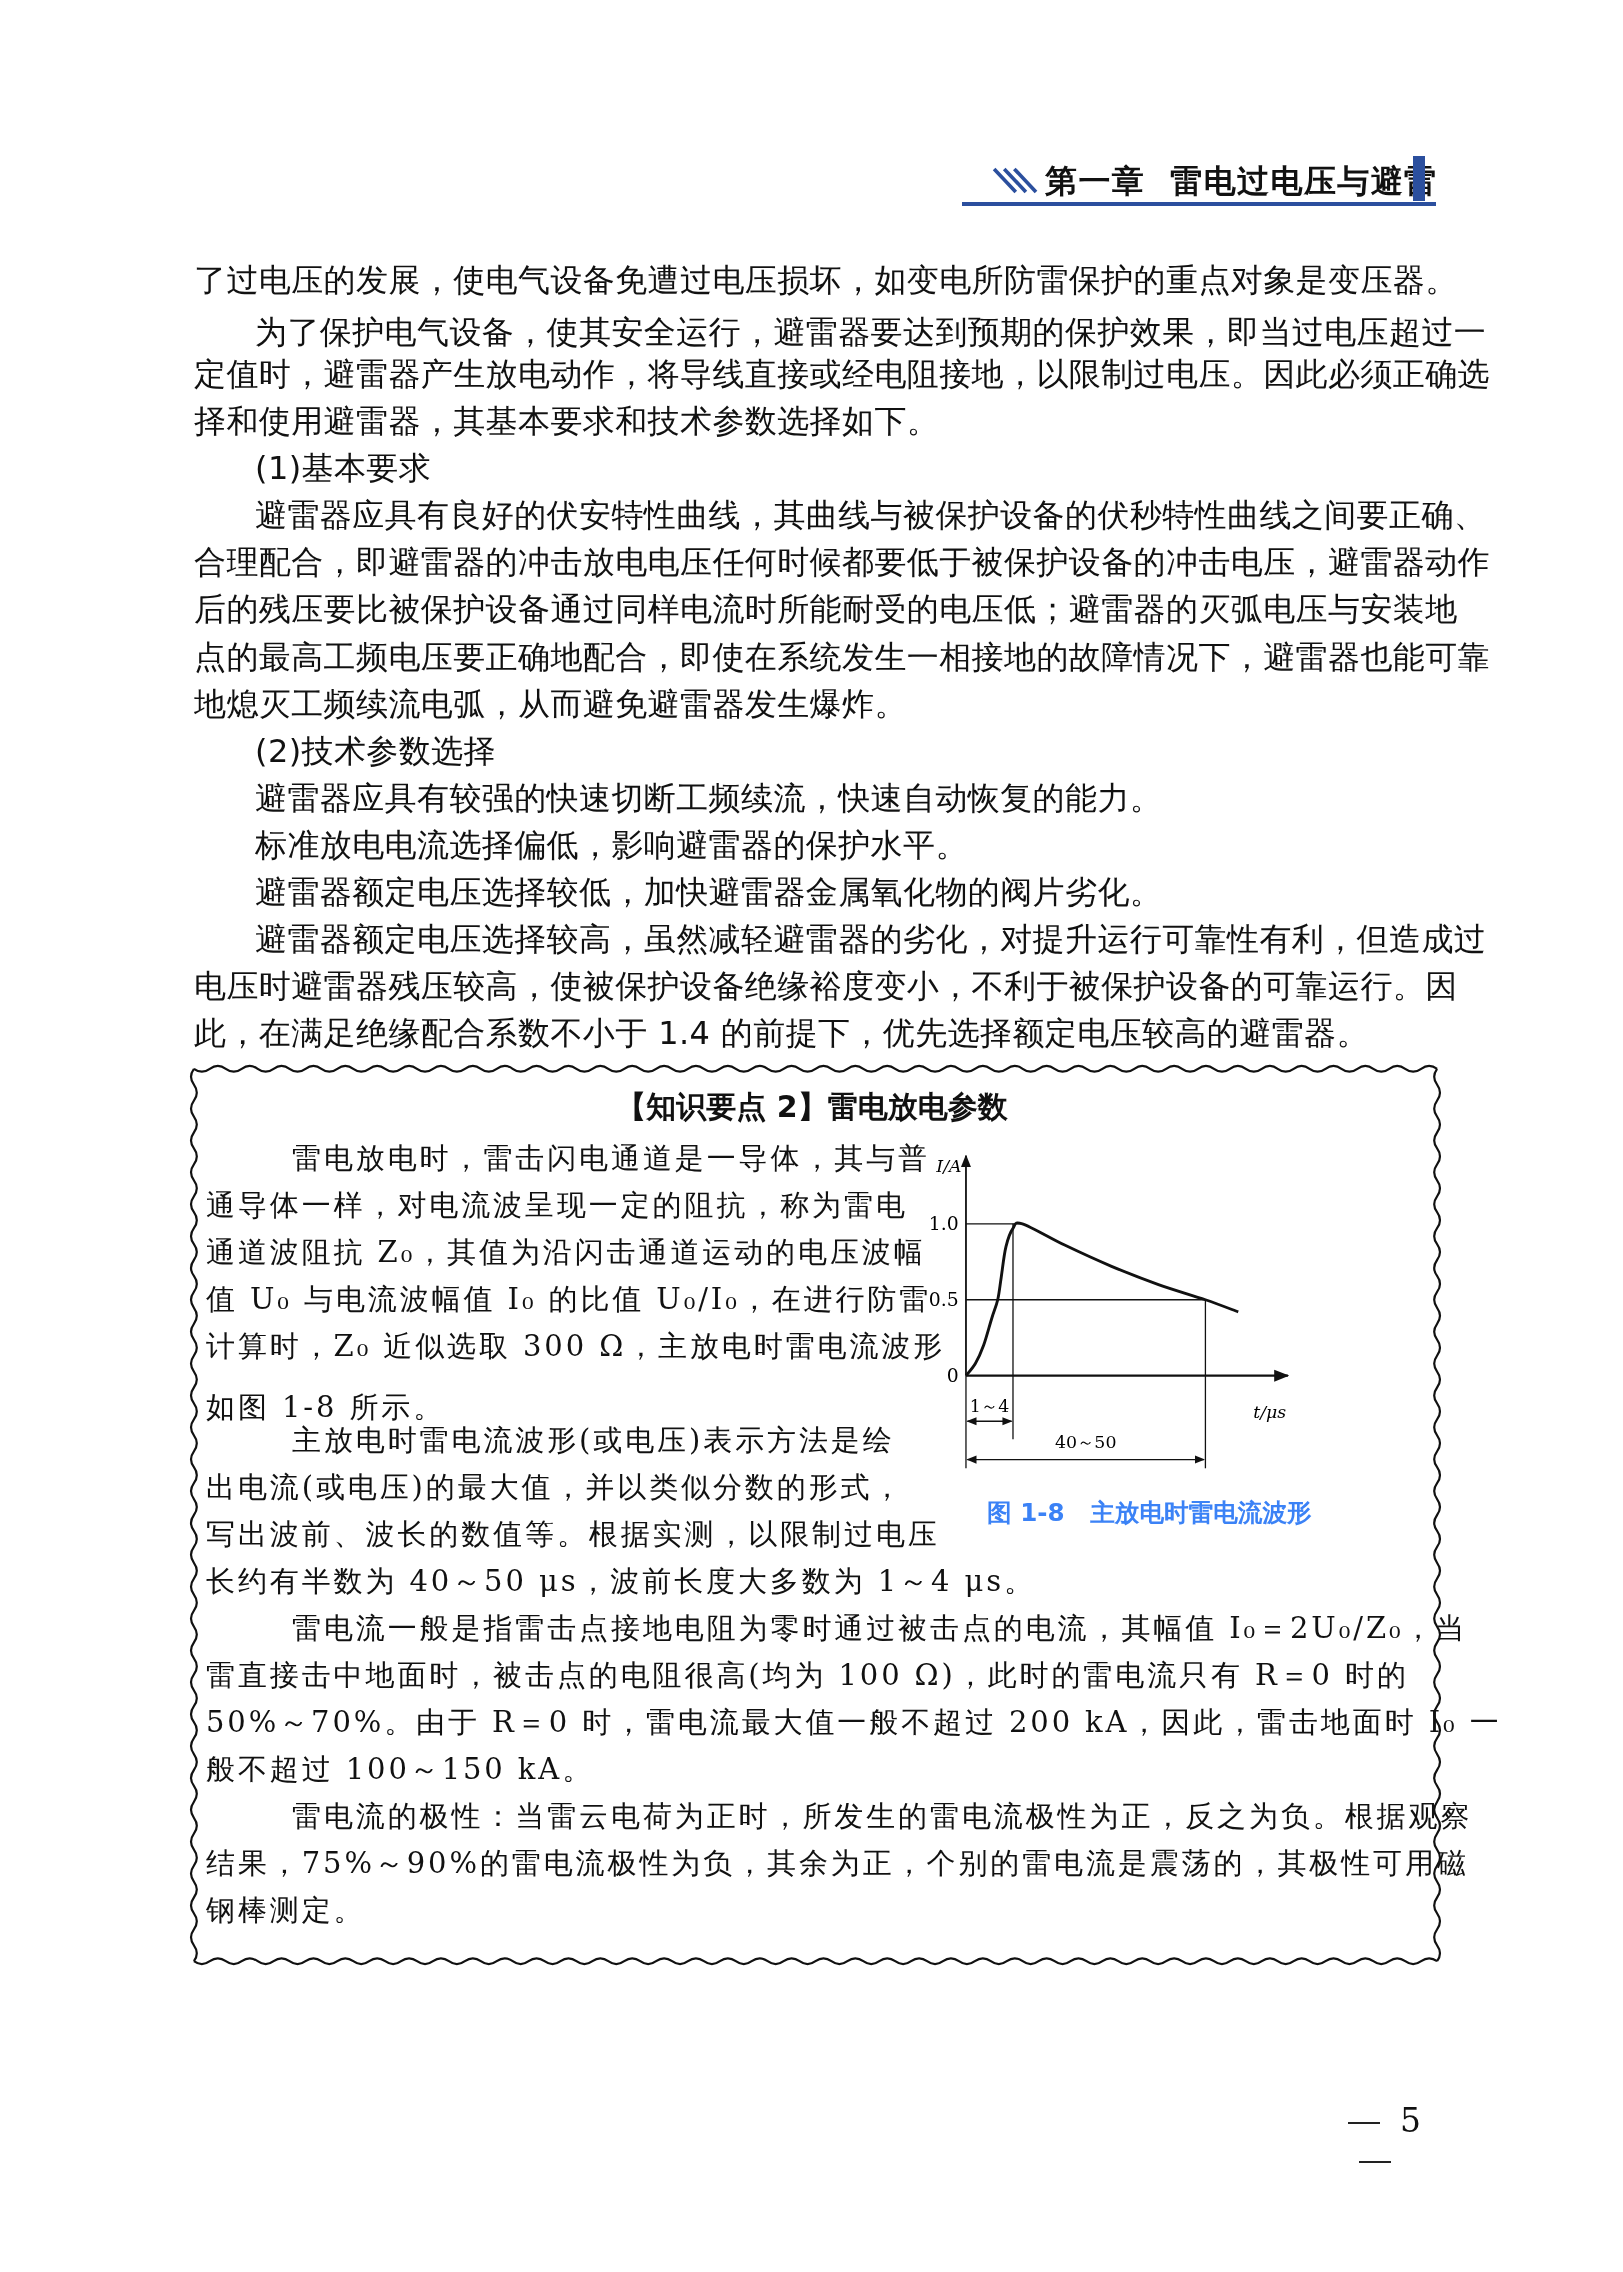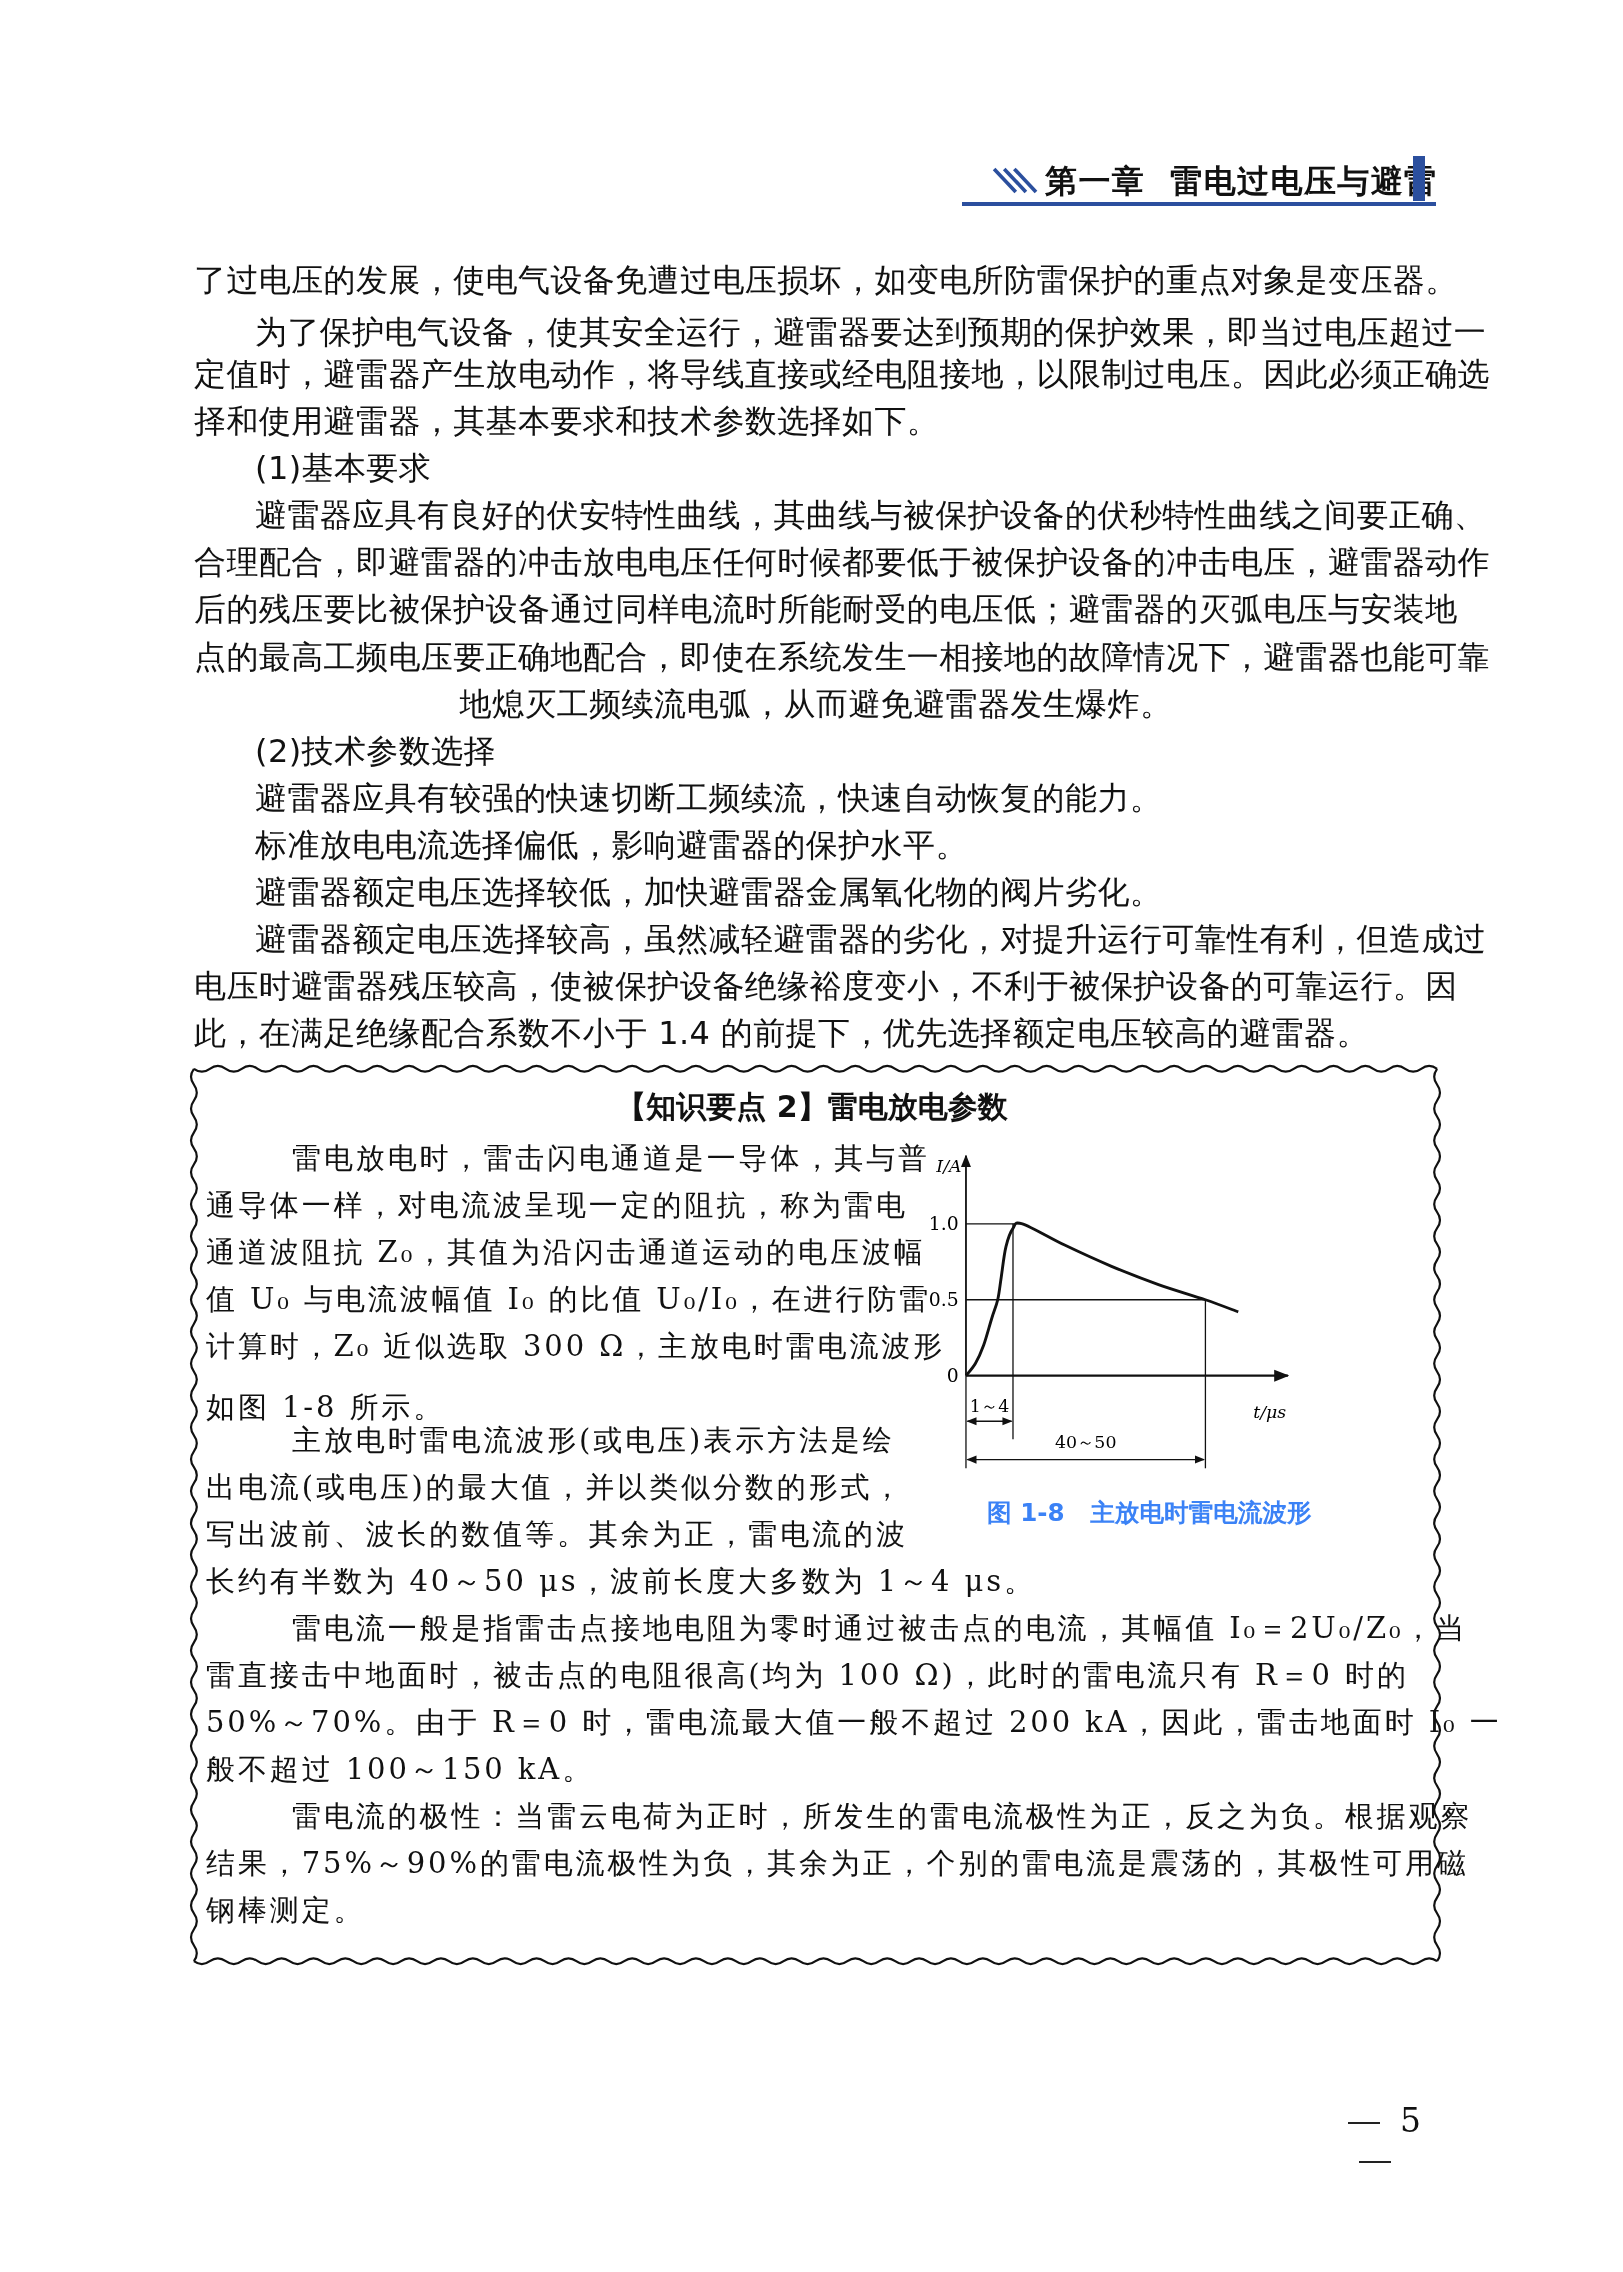--- a/index.html
+++ b/index.html
@@ -41,21 +41,21 @@
 <div id="body-lines">
     <div class="line" style="top: 260px;">了过电压的发展，使电气设备免遭过电压损坏，如变电所防雷保护的重点对象是变压器。</div>
     <div class="line ind" style="top: 300px; margin-top: 12px;">为了保护电气设备，使其安全运行，避雷器要达到预期的保护效果，即当过电压超过一</div>
     <div class="line" style="top: 354px;">定值时，避雷器产生放电动作，将导线直接或经电阻接地，以限制过电压。因此必须正确选</div>
     <div class="line" style="top: 401px;">择和使用避雷器，其基本要求和技术参数选择如下。</div>
     <div class="line ind" style="top: 448px;">(1)基本要求</div>
     <div class="line ind" style="top: 495px;">避雷器应具有良好的伏安特性曲线，其曲线与被保护设备的伏秒特性曲线之间要正确、</div>
     <div class="line" style="top: 542px;">合理配合，即避雷器的冲击放电电压任何时候都要低于被保护设备的冲击电压，避雷器动作</div>
     <div class="line" style="top: 589px;">后的残压要比被保护设备通过同样电流时所能耐受的电压低；避雷器的灭弧电压与安装地</div>
     <div class="line" style="top: 637px;">点的最高工频电压要正确地配合，即使在系统发生一相接地的故障情况下，避雷器也能可靠</div>
-    <div class="line" style="top: 684px; text-align: center;">地熄灭工频续流电弧，从而避免避雷器发生爆炸。</div>
+    <div class="line" style="top: 684px;">地熄灭工频续流电弧，从而避免避雷器发生爆炸。</div>
     <div class="line ind" style="top: 731px;">(2)技术参数选择</div>
     <div class="line ind" style="top: 778px;">避雷器应具有较强的快速切断工频续流，快速自动恢复的能力。</div>
     <div class="line ind" style="top: 825px;">标准放电电流选择偏低，影响避雷器的保护水平。</div>
     <div class="line ind" style="top: 872px;">避雷器额定电压选择较低，加快避雷器金属氧化物的阀片劣化。</div>
     <div class="line ind" style="top: 919px;">避雷器额定电压选择较高，虽然减轻避雷器的劣化，对提升运行可靠性有利，但造成过</div>
     <div class="line" style="top: 966px;">电压时避雷器残压较高，使被保护设备绝缘裕度变小，不利于被保护设备的可靠运行。因</div>
     <div class="line" style="top: 1013px;">此，在满足绝缘配合系数不小于 1.4 的前提下，优先选择额定电压较高的避雷器。</div>
   </div>
 
 <svg class="abs" style="left:188px;top:1063px" width="1255" height="904" id="wavy-border" viewBox="0 0 1735 1250">
@@ -67,21 +67,21 @@
 <div class="box-title">【知识要点 2】雷电放电参数</div>
 <div id="box-left-lines">
     <div class="bline bind1" style="top: 1138px;">雷电放电时，雷击闪电通道是一导体，其与普</div>
     <div class="bline" style="top: 1185px;">通导体一样，对电流波呈现一定的阻抗，称为雷电</div>
     <div class="bline" style="top: 1232px;">通道波阻抗 Z₀，其值为沿闪击通道运动的电压波幅</div>
     <div class="bline" style="top: 1279px;">值 U₀ 与电流波幅值 I₀ 的比值 U₀/I₀，在进行防雷</div>
     <div class="bline" style="top: 1326px;">计算时，Z₀ 近似选取 300 Ω，主放电时雷电流波形</div>
     <div class="bline" style="top: 1387px;">如图 1-8 所示。</div>
     <div class="bline bind1" style="top: 1420px;">主放电时雷电流波形(或电压)表示方法是绘</div>
     <div class="bline" style="top: 1467px;">出电流(或电压)的最大值，并以类似分数的形式，</div>
-    <div class="bline" style="top: 1514px;">写出波前、波长的数值等。其余为正，雷电流的波</div>
+    <div class="bline" style="top: 1514px;">写出波前、波长的数值等。根据实测，以限制过电压</div>
   </div>
 <div id="box-full-lines">
     <div class="bline" style="top: 1561px;">长约有半数为 40～50 μs，波前长度大多数为 1～4 μs。</div>
     <div class="bline bind1" style="top: 1608px;">雷电流一般是指雷击点接地电阻为零时通过被击点的电流，其幅值 I₀＝2U₀/Z₀，当</div>
     <div class="bline" style="top: 1655px;">雷直接击中地面时，被击点的电阻很高(均为 100 Ω)，此时的雷电流只有 R＝0 时的</div>
     <div class="bline" style="top: 1702px;">50%～70%。由于 R＝0 时，雷电流最大值一般不超过 200 kA，因此，雷击地面时 I₀ 一</div>
     <div class="bline" style="top: 1749px;">般不超过 100～150 kA。</div>
     <div class="bline bind1" style="top: 1796px;">雷电流的极性：当雷云电荷为正时，所发生的雷电流极性为正，反之为负。根据观察</div>
     <div class="bline" style="top: 1843px; text-align: right;">结果，75%～90%的雷电流极性为负，其余为正，个别的雷电流是震荡的，其极性可用磁</div>
     <div class="bline" style="top: 1890px;">钢棒测定。</div>

